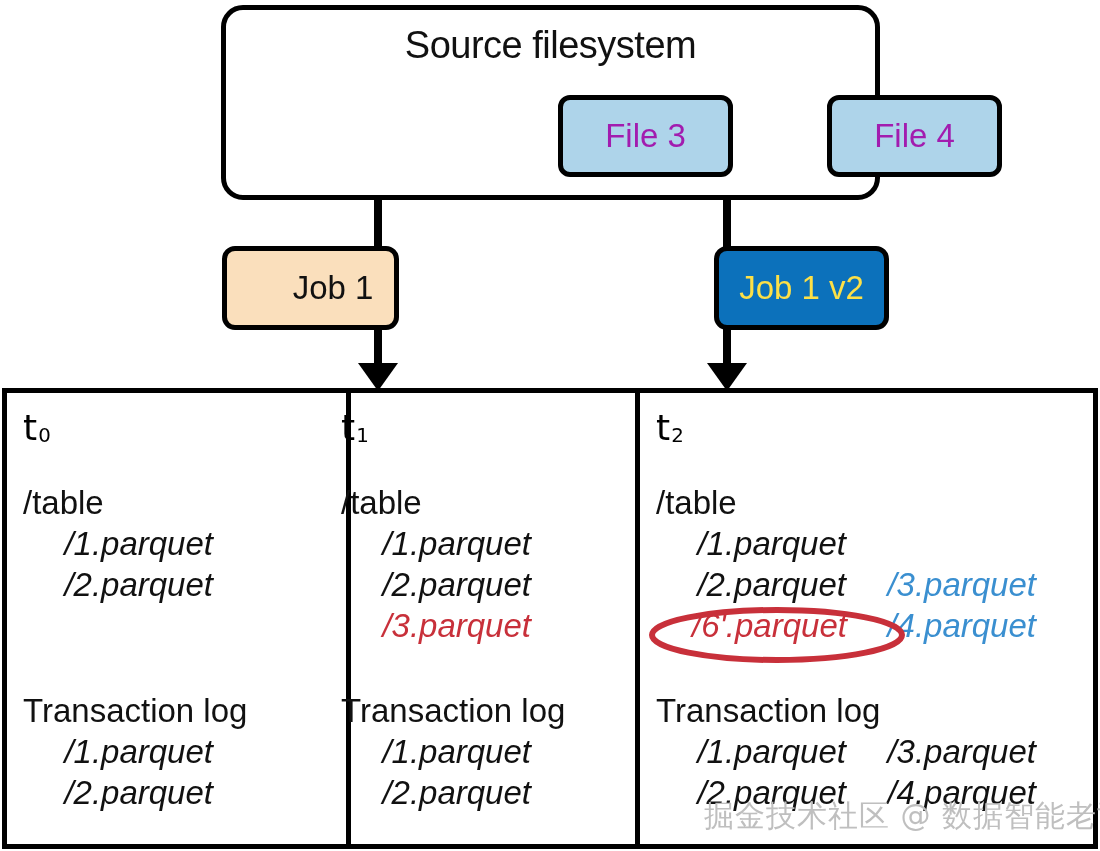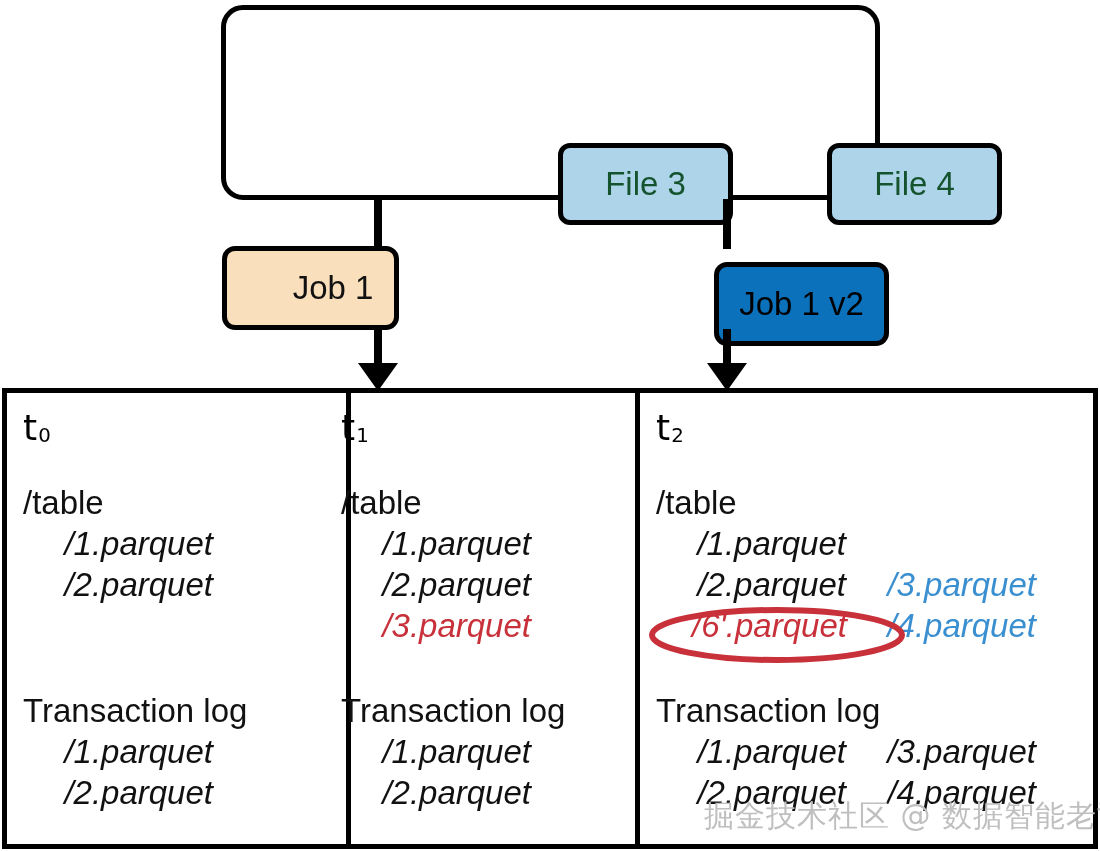--- a/index.html
+++ b/index.html
@@ -45,22 +45,21 @@
   .file-box {
     position: absolute;
     box-sizing: border-box;
     border: 5px solid #000000;
     border-radius: 12px;
     background: #aed4ea;
     display: flex;
     align-items: center;
     justify-content: center;
     font-size: 33px;
-    color: #14532d;
-    margin-top: 48px;
+    color: #a21caf;
   }
   #file-3 { left: 332px; top: 85px; width: 175px; height: 82px; }
   #file-4 { left: 601px; top: 85px; width: 175px; height: 82px; }
 
   
   .conn-line {
     position: absolute;
     background: #000000;
     width: 8px;
   }
@@ -82,22 +81,22 @@
     display: flex;
     align-items: center;
     justify-content: center;
     font-size: 33px;
   }
   #job-1 {
     left: 222px; top: 246px; width: 177px; height: 84px;
     background: #fadfbc; color: #111111; padding-left: 45px;
   }
   #job-1-v2 {
-    left: 714px; top: 262px; width: 175px; height: 84px;
-    background: #0c71bb; color: #000000;
+    left: 714px; top: 246px; width: 175px; height: 84px;
+    background: #0c71bb; color: #fde047;
   }
 
   
   .timeline {
     position: absolute;
     left: 2px;
     top: 388px;
     width: 1096px;
     height: 461px;
     box-sizing: border-box;
@@ -183,20 +182,21 @@
     letter-spacing: 1px;
     font-family: "DejaVu Sans", sans-serif;
   }
 </style>
 </head>
 <body>
 
 <div id="canvas">
 
   <div class="source-box">
+    <div class="source-title">Source filesystem</div>
     <div class="file-box" id="file-3">
       <span>File 3</span>
     </div>
     <div class="file-box" id="file-4">
       <span>File 4</span>
     </div>
   </div>
 
   <div class="conn-line" style="left:374px; top:199px; height:50px;"></div>
   <div class="conn-line" style="left:723px; top:199px; height:50px;"></div>

